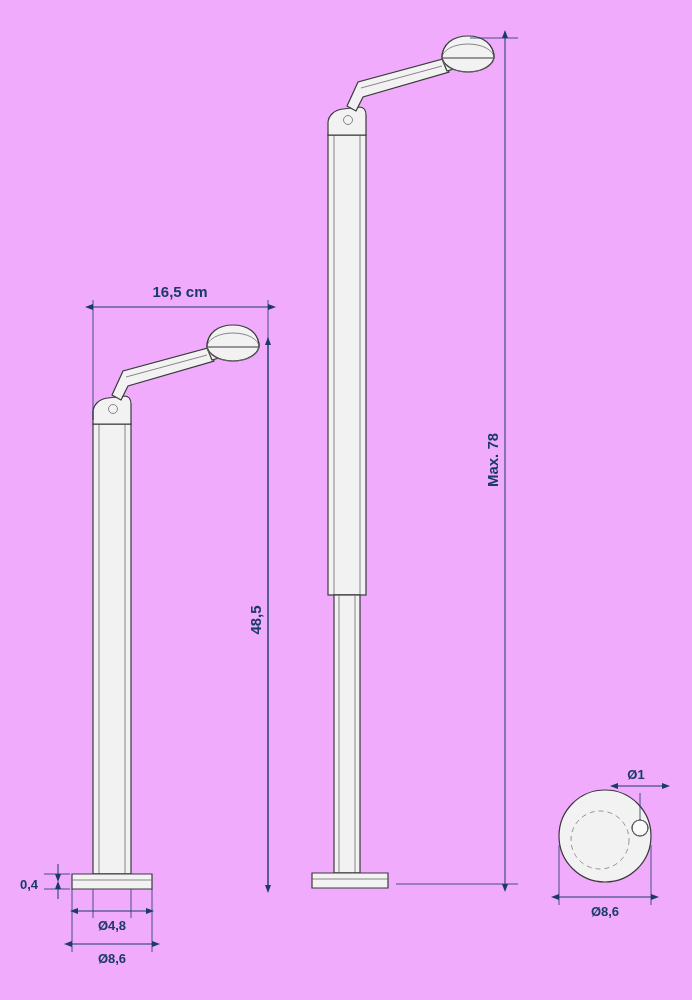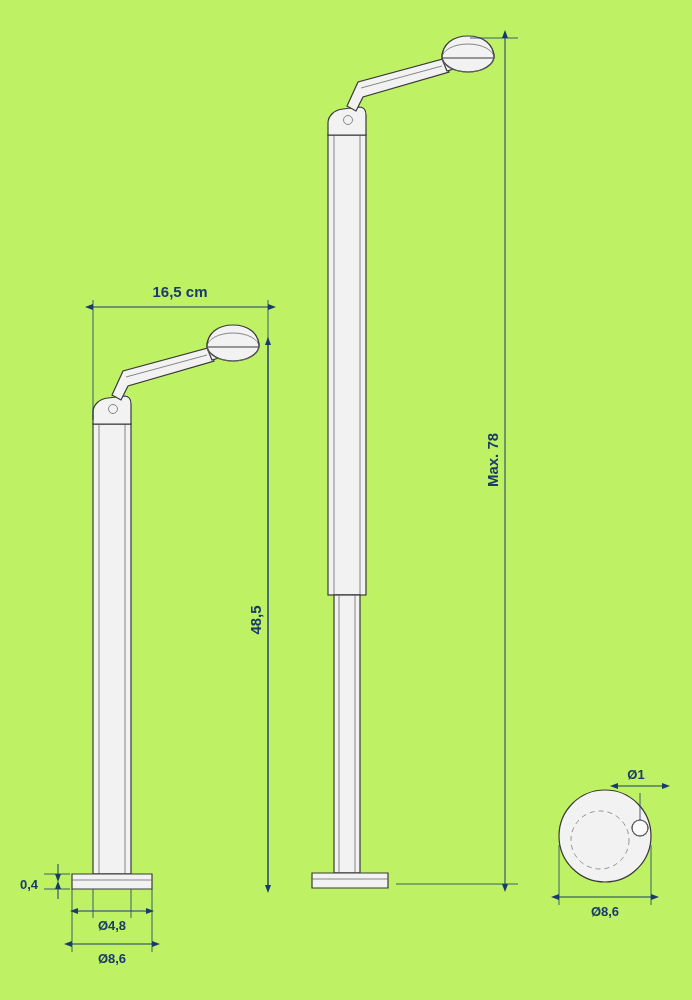--- a/index.html
+++ b/index.html
@@ -11,21 +11,21 @@
     width: 692px;
     height: 1000px;
     font-family: "Liberation Sans", sans-serif;
     position: relative;
     overflow: hidden;
   }
   #stage {
     position: relative;
     width: 692px;
     height: 1000px;
-    background: #bef264;
+    background: #f0abfc;
   }
   svg.drawing {
     position: absolute;
     left: 0;
     top: 0;
     width: 692px;
     height: 1000px;
   }
   .dim-text {
     font-family: "Liberation Sans", sans-serif;

